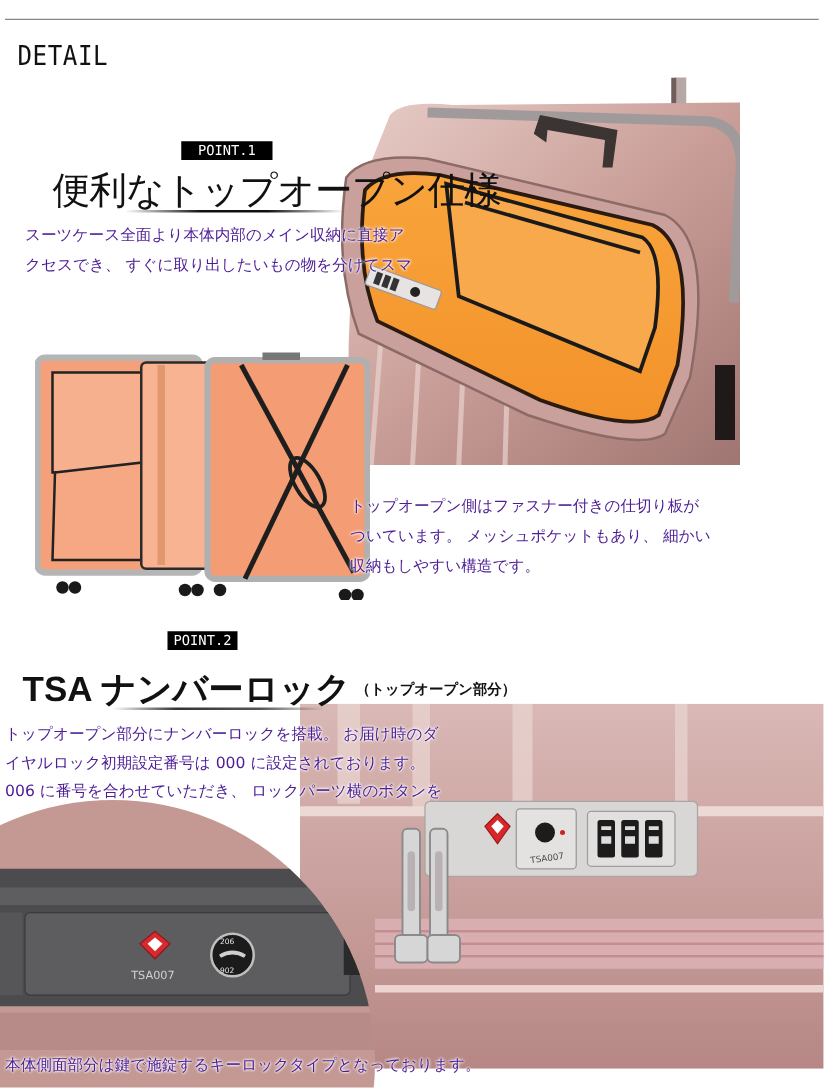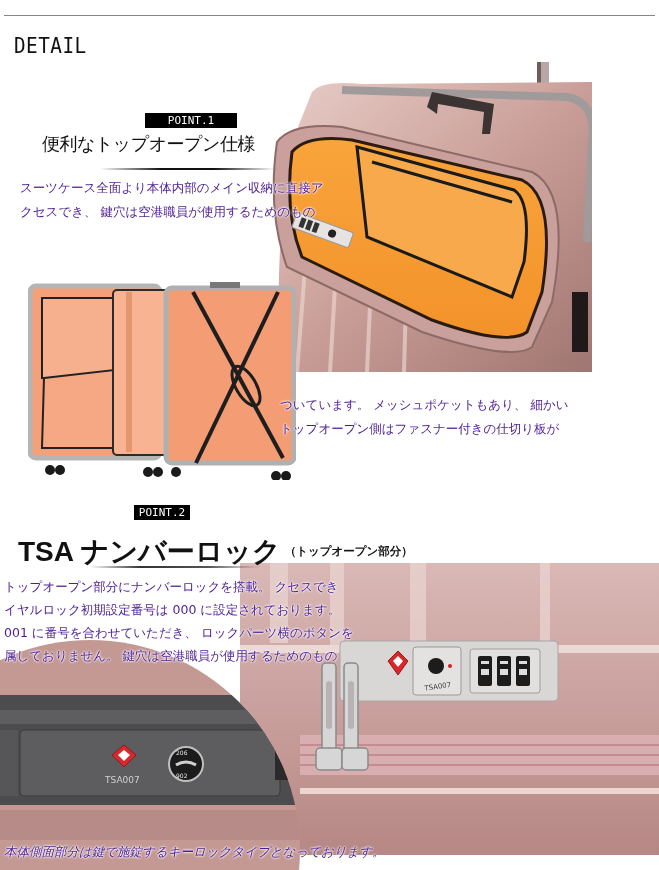--- a/index.html
+++ b/index.html
@@ -7,41 +7,41 @@
   body { position: relative; font-family: "DejaVu Sans", "Liberation Sans", sans-serif; color: #111; }
 
   .top-rule { position: absolute; left: 4px; top: 15px; width: 651px; height: 1px; background: #8a8484; }
   .detail-title { position: absolute; left: 14px; top: 33px; font-family: "DejaVu Sans Mono", monospace; font-size: 22px; letter-spacing: 0.5px; transform: scaleX(0.88); transform-origin: left; color: #111; }
 
   
   .case-top { position: absolute; left: 232px; top: 62px; width: 360px; height: 310px; }
   .case-open { position: absolute; left: 28px; top: 278px; width: 268px; height: 202px; }
 
   .point-badge { position: absolute; background: #000; color: #fff; font-family: "DejaVu Sans Mono", monospace; font-size: 11px; text-align: center; line-height: 15px; height: 15px; }
-  .p1-badge { left: 145px; top: 113px; width: 92px; }
+  .p1-badge { left: 145px; top: 113px; width: 73px; }
   .p2-badge { left: 134px; top: 505px; width: 56px; }
 
-  .p1-heading { position: absolute; left: 42px; top: 132px; font-size: 18px; font-weight: normal; letter-spacing: -0.5px; color: #111; white-space: nowrap; }
+  .p1-heading { position: absolute; left: 42px; top: 132px; font-size: 30px; font-weight: normal; letter-spacing: -0.5px; color: #111; white-space: nowrap; }
   .p1-underline { position: absolute; left: 100px; top: 168px; width: 175px; height: 2px; background: linear-gradient(90deg, rgba(0,0,0,0) 0%, #111 35%, #111 65%, rgba(0,0,0,0) 100%); }
 
   .text-block { position: absolute; font-size: 12.5px; line-height: 24px; color: #4c1d95; }
   .text-block .line { display: block; white-space: nowrap; text-shadow: 0 0 2px #fff, 0 0 2px #fff, 0 0 3px #fff; }
   .p1-body { left: 20px; top: 176px; }
   .p1-side { left: 280px; top: 393px; }
 
   
   .p2-heading { position: absolute; left: 18px; top: 533px; font-family: "Liberation Sans", sans-serif; font-size: 28px; white-space: nowrap; color: #111; }
   .p2-heading .sub { font-size: 11.5px; font-family: "DejaVu Sans", sans-serif; margin-left: 4px; vertical-align: 6px; }
   .p2-underline { position: absolute; left: 90px; top: 566px; width: 170px; height: 2px; background: linear-gradient(90deg, rgba(0,0,0,0) 0%, #333 30%, #555 70%, rgba(0,0,0,0) 100%); }
 
   .lock-photo { position: absolute; left: 240px; top: 563px; width: 419px; height: 292px; overflow: hidden; }
   .circle-photo { position: absolute; left: -120px; top: 640px; width: 420px; height: 420px; border-radius: 50%; overflow: hidden; }
 
   .p2-body { left: 4px; top: 575px; font-size: 12.5px; line-height: 23px; }
-  .p2-foot { left: 4px; top: 842px; font-size: 12.5px; line-height: 20px; font-style: italic; }
+  .p2-foot { left: 4px; top: 842px; font-size: 12.5px; line-height: 20px; }
 </style>
 </head>
 <body>
 
 <div class="top-rule"></div>
 <div class="detail-title">DETAIL</div>
 
 <svg class="case-top" viewBox="0 0 360 310">
   <defs>
     <linearGradient id="rg" x1="0" y1="0" x2="1" y2="1">
@@ -114,26 +114,27 @@
       <circle cx="258" cy="198" r="5"></circle>
   </g>
 </svg>
 
 <div class="point-badge p1-badge">POINT.1</div>
 <h2 class="p1-heading">便利なトップオープン仕様</h2>
 <div class="p1-underline"></div>
 
 <div class="text-block p1-body">
   <span class="line">スーツケース全面より本体内部のメイン収納に直接ア</span>
-  <span class="line">クセスでき、 鍵穴は空港職員が使用するためのもの</span>
+  <span class="line">クセスでき、 すぐに取り出したいもの物を分けてスマ</span>
 </div>
 
 <div class="text-block p1-side">
+  <span class="line">トップオープン側はファスナー付きの仕切り板が</span>
   <span class="line">ついています。 メッシュポケットもあり、 細かい</span>
-  <span class="line">トップオープン側はファスナー付きの仕切り板が</span>
+  <span class="line">収納もしやすい構造です。</span>
 </div>
 
 <svg class="lock-photo" viewBox="0 0 419 292">
   <defs>
     <linearGradient id="pk" x1="0" y1="0" x2="0" y2="1">
       <stop offset="0" stop-color="#d9b8b5"></stop>
         <stop offset="0.5" stop-color="#c9a09d"></stop>
         <stop offset="1" stop-color="#b68784"></stop>
     </linearGradient>
   </defs>
@@ -207,21 +208,20 @@
   </svg>
 </div>
 
 <div class="point-badge p2-badge">POINT.2</div>
 <h2 class="p2-heading">
   <span>TSA ナンバーロック</span><span class="sub">（トップオープン部分）</span>
 </h2>
 <div class="p2-underline"></div>
 
 <div class="text-block p2-body">
-  <span class="line">トップオープン部分にナンバーロックを搭載。 クセスでき</span>
+  <span class="line">トップオープン部分にナンバーロックを搭載。 お届け時のダ</span>
   <span class="line">イヤルロック初期設定番号は 000 に設定されております。</span>
-  <span class="line">001 に番号を合わせていただき、 ロックパーツ横のボタンを</span>
-  <span class="line">属しておりません。 鍵穴は空港職員が使用するためのもの</span>
+  <span class="line">006 に番号を合わせていただき、 ロックパーツ横のボタンを</span>
 </div>
 
 <div class="text-block p2-foot">
   <span class="line">本体側面部分は鍵で施錠するキーロックタイプとなっております。</span>
 </div>
 
 </body></html>

